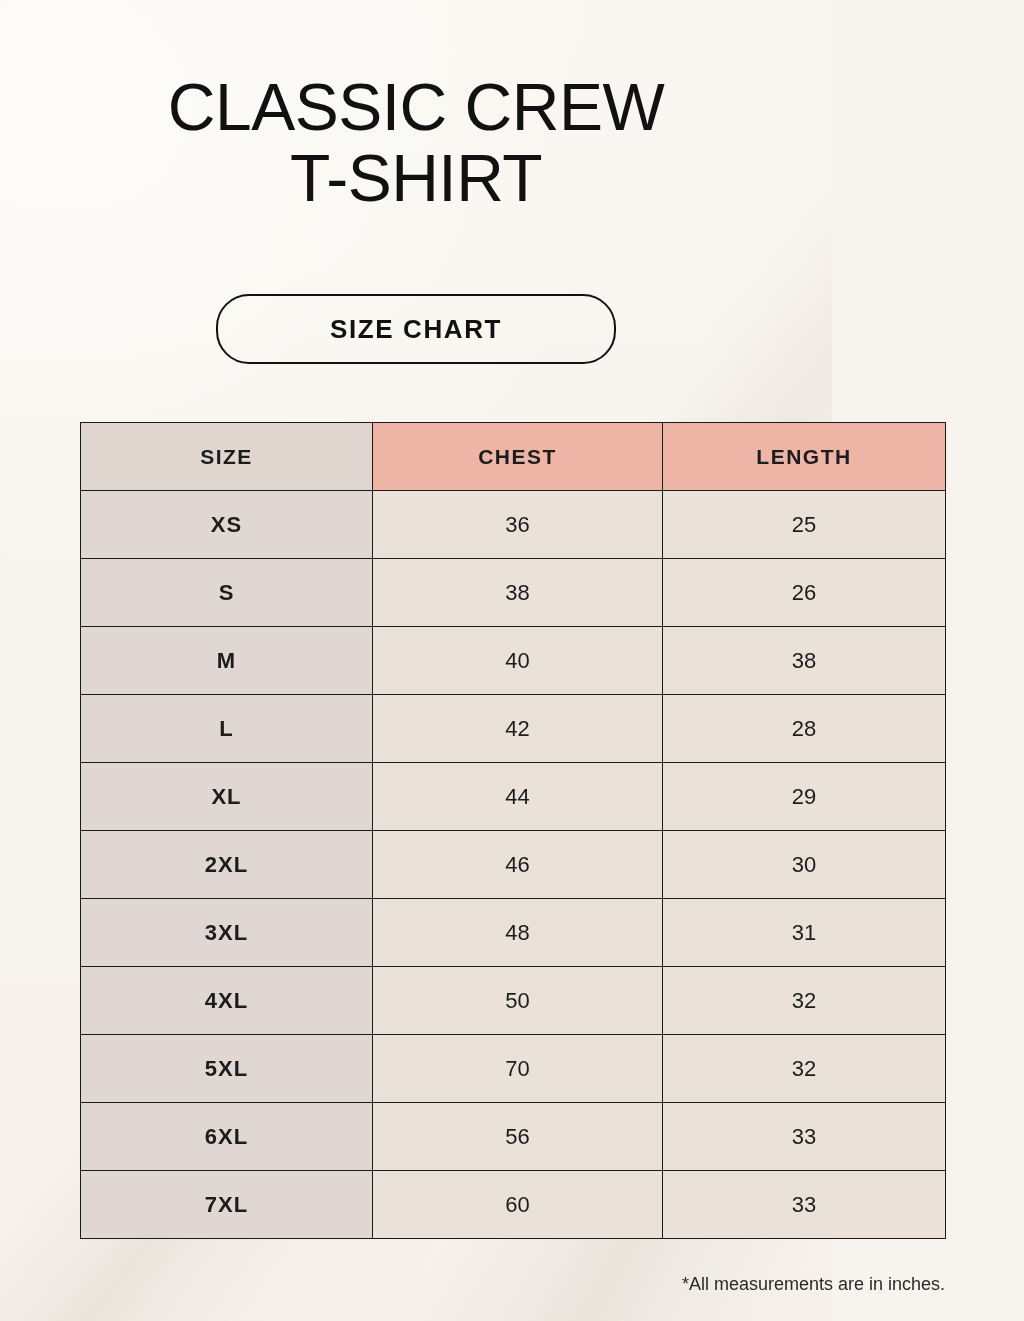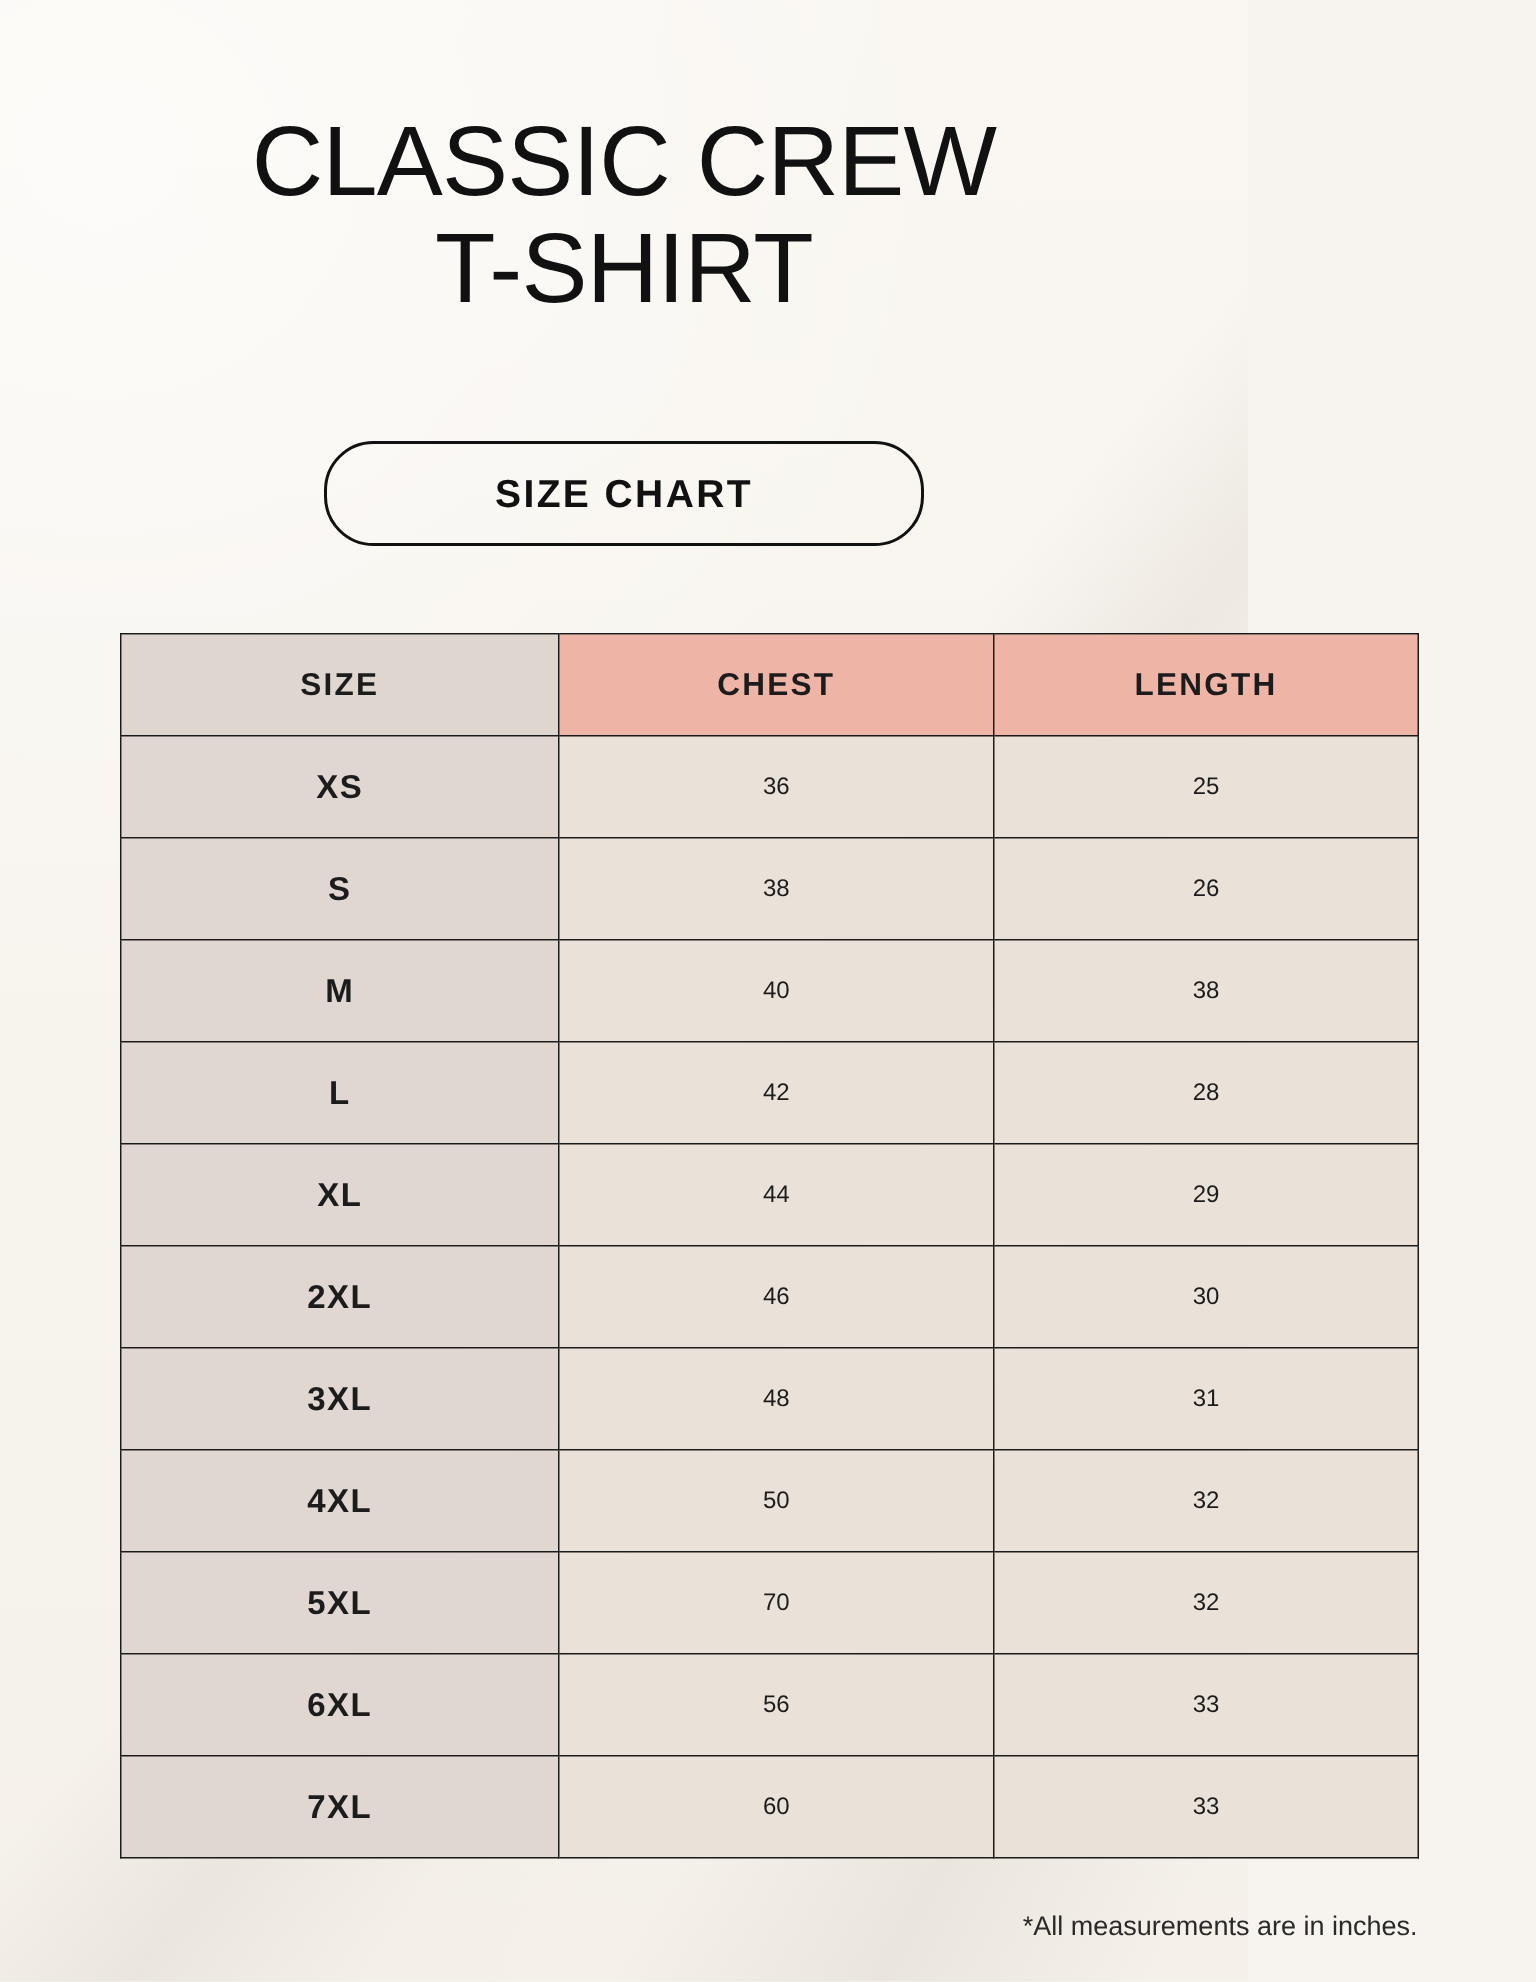--- a/index.html
+++ b/index.html
@@ -103,21 +103,21 @@
 
   tbody td.cell-size {
     background: #e0d7d3;
     font-weight: 700;
     letter-spacing: 1px;
     font-size: 22px;
   }
   tbody td.cell-val {
     background: #eae2d8;
     font-weight: 400;
-    font-size: 16px;
+    font-size: 22px;
   }
 
   .footnote {
     position: absolute;
     top: 1274px;
     left: 80px;
     width: 865px;
     text-align: right;
     font-size: 18px;
     color: #2a2a2a;

